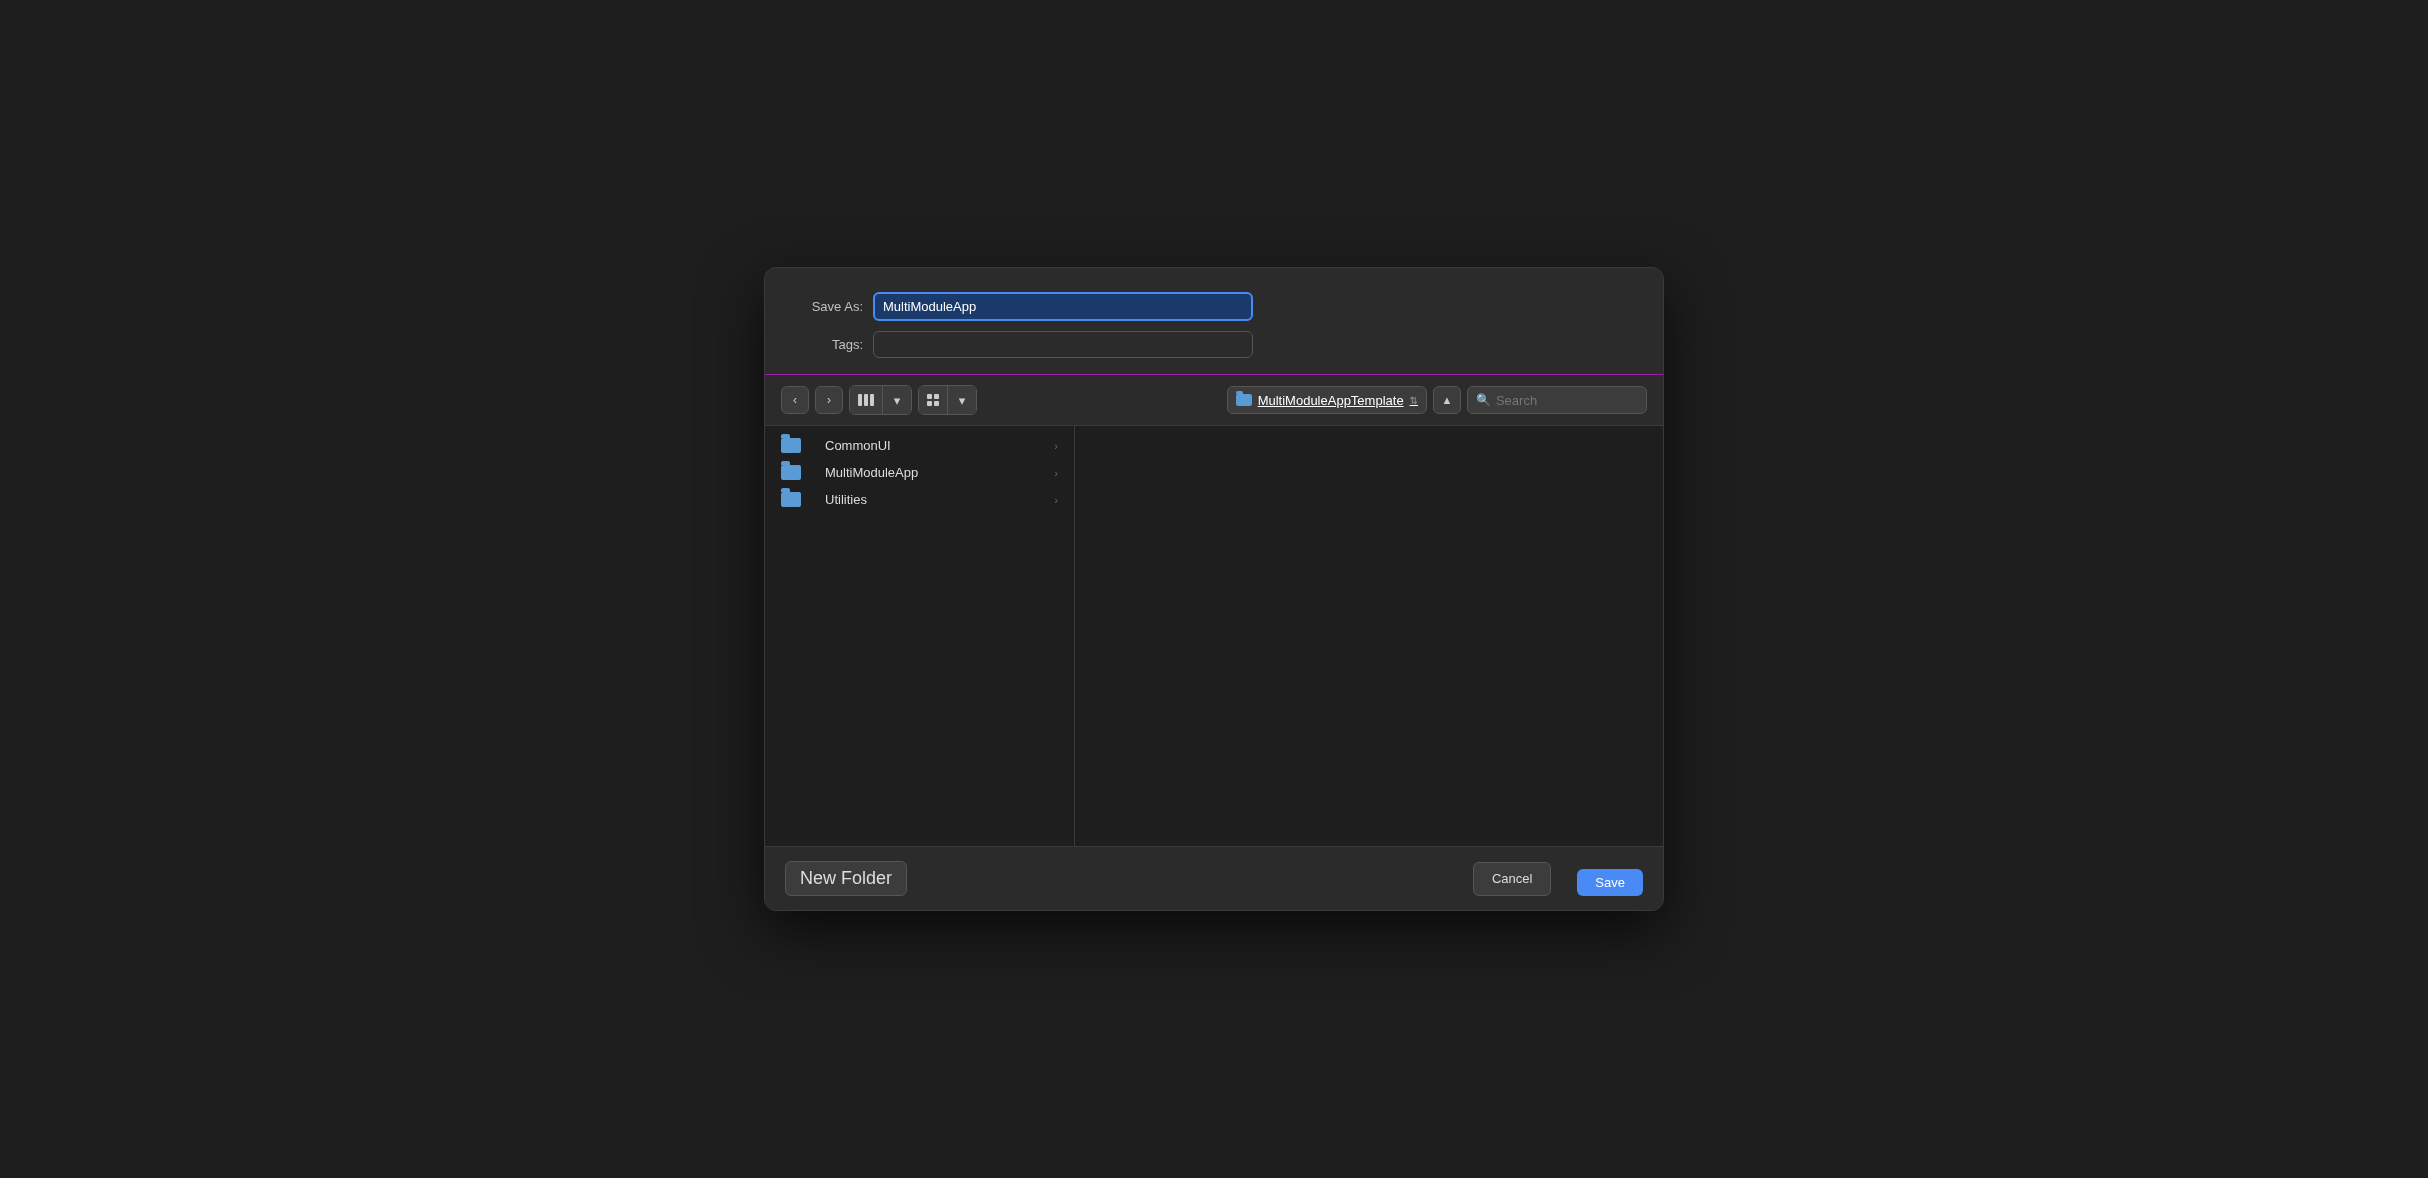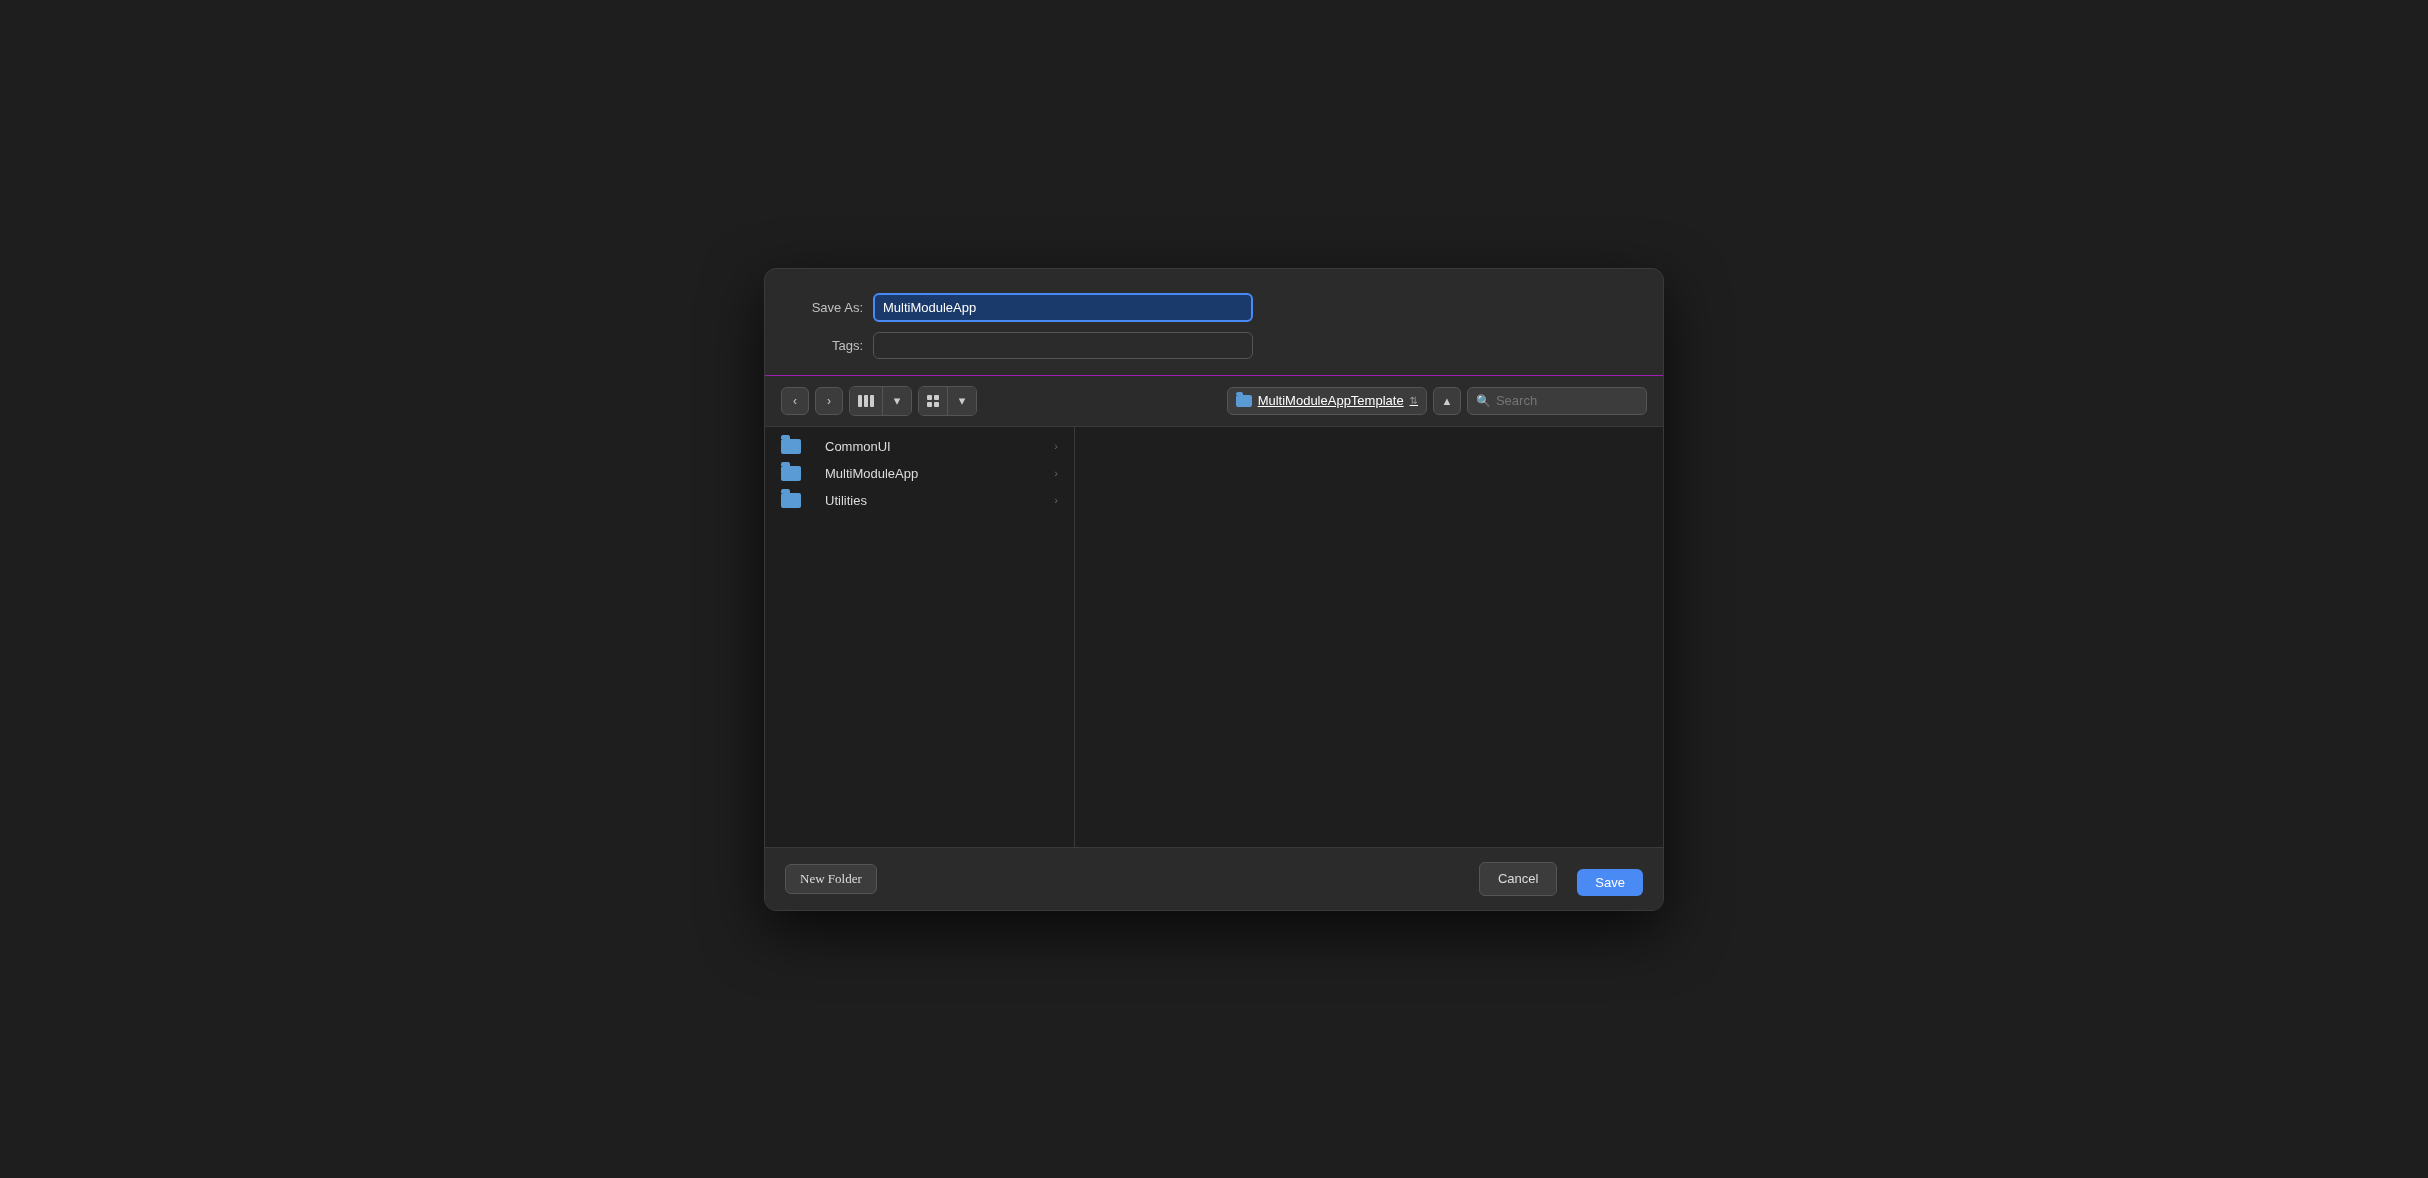--- a/index.html
+++ b/index.html
@@ -276,29 +276,28 @@
       padding: 14px 20px;
       background: #2b2b2b;
       border-top: 1px solid #3a3a3a;
     }
 
     .btn-new-folder {
       background: #3c3c3c;
       border: 1px solid #555;
       border-radius: 6px;
       color: #ddd;
-      font-size: 13px;
+      font-size: 18px;
       padding: 6px 14px;
       cursor: pointer;
-      font-family: Liberation Serif, serif;
     }
 
     .footer-right {
       display: flex;
-      gap: 20px;
+      gap: 26px;
     }
 
     .btn-cancel {
       background: #3c3c3c;
       border: 1px solid #555;
       border-radius: 6px;
       color: #ddd;
       font-size: 13px;
       padding: 6px 18px;
       cursor: pointer;

